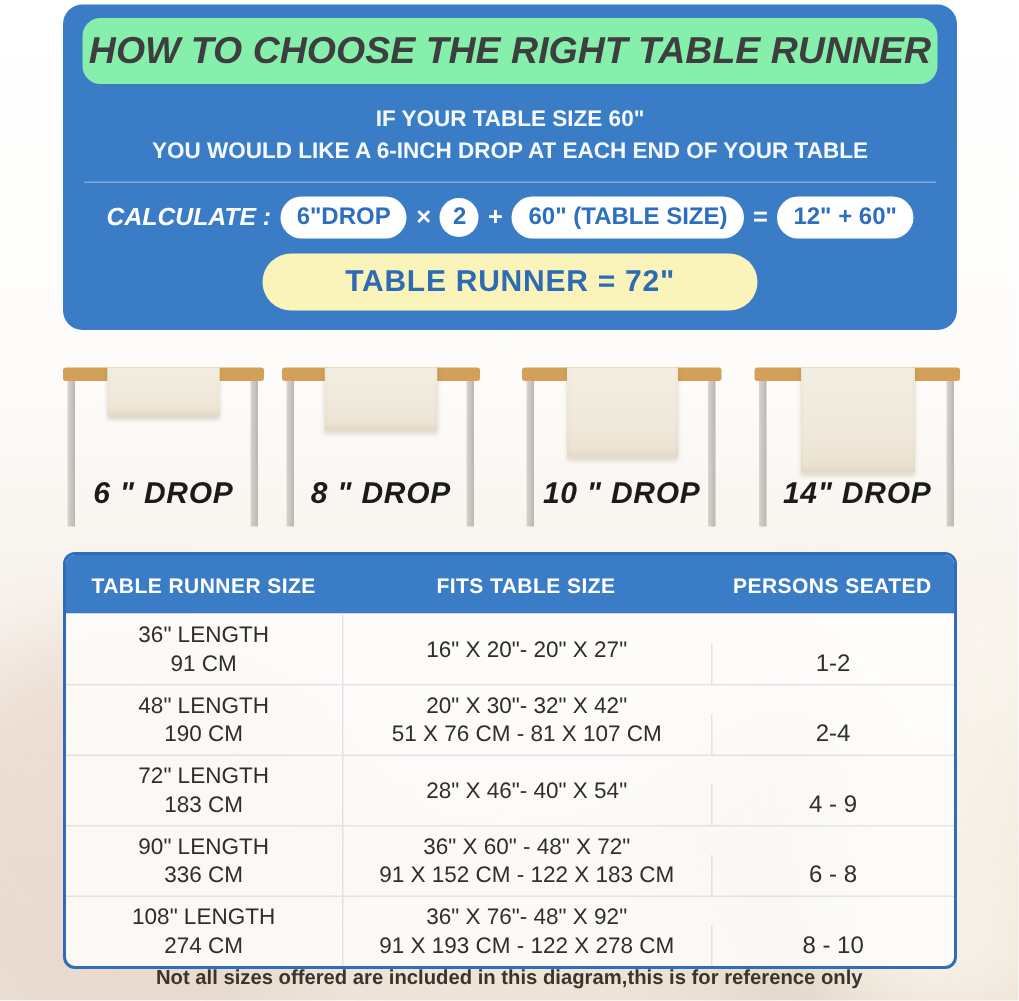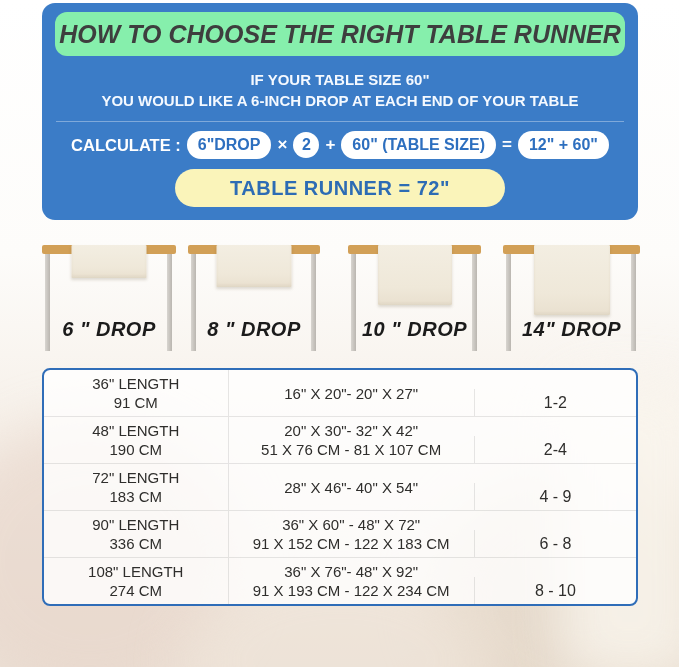--- a/index.html
+++ b/index.html
@@ -28,21 +28,21 @@
     margin:0;font-size:25px;font-weight:700;font-style:italic;color:#3e3e3e;
     letter-spacing:0px;white-space:nowrap;
   }
   .sub{margin:0;text-align:center;color:#f4f9ff;font-weight:700;font-size:15px;line-height:21px;}
   .sub.first{margin-top:13px;}
   .panel-divider{margin:10px 14px 0;height:1px;background:rgba(255,255,255,0.35);}
   .calc-row{
     margin-top:9px;display:flex;align-items:center;justify-content:center;gap:6px;
     padding:0 8px;
   }
-  .calc-label{color:#ffffff;font-weight:700;font-size:16.5px;white-space:nowrap;}
+  .calc-label{color:#ffffff;font-weight:700;font-size:16.5px;white-space:nowrap;font-style:italic;}
   .pill{
     background:#ffffff;color:#2d6fbf;font-weight:700;font-size:16px;
     padding:5px 11px;border-radius:16px;white-space:nowrap;
   }
   .op{color:#ffffff;font-weight:700;font-size:17px;}
   .mult-circle{
     width:26px;height:26px;border-radius:50%;background:#ffffff;color:#2d6fbf;
     font-weight:700;font-size:16px;display:flex;align-items:center;justify-content:center;flex:0 0 auto;
   }
   .result-pill{
@@ -161,20 +161,25 @@
     <div class="fig f4">
       <div class="leg left"></div>
       <div class="leg right"></div>
       <div class="tabletop"></div>
       <div class="runner"></div>
       <div class="fig-label">14" DROP</div>
     </div>
   </section>
 
   <section class="size-table">
+    <div class="thead">
+      <div class="th c1">TABLE RUNNER SIZE</div>
+      <div class="th c2">FITS TABLE SIZE</div>
+      <div class="th c3">PERSONS SEATED</div>
+    </div>
 
     <div class="trow">
       <div class="td c1">
         <div>36" LENGTH</div>
         <div>91 CM</div>
       </div>
       <div class="td c2">
         <div>16" X 20"- 20" X 27"</div>
       </div>
       <div class="td c3">
@@ -223,22 +228,23 @@
       </div>
     </div>
 
     <div class="trow">
       <div class="td c1">
         <div>108" LENGTH</div>
         <div>274 CM</div>
       </div>
       <div class="td c2">
         <div>36" X 76"- 48" X 92"</div>
-        <div>91 X 193 CM - 122 X 234 CM</div>
+        <div>91 X 193 CM - 122 X 278 CM</div>
       </div>
       <div class="td c3">
         <div>8 - 10</div>
       </div>
     </div>
   </section>
 
+  <p class="footnote">Not all sizes offered are included in this diagram,this is for reference only</p>
 
 </div>
 
 </body></html>

